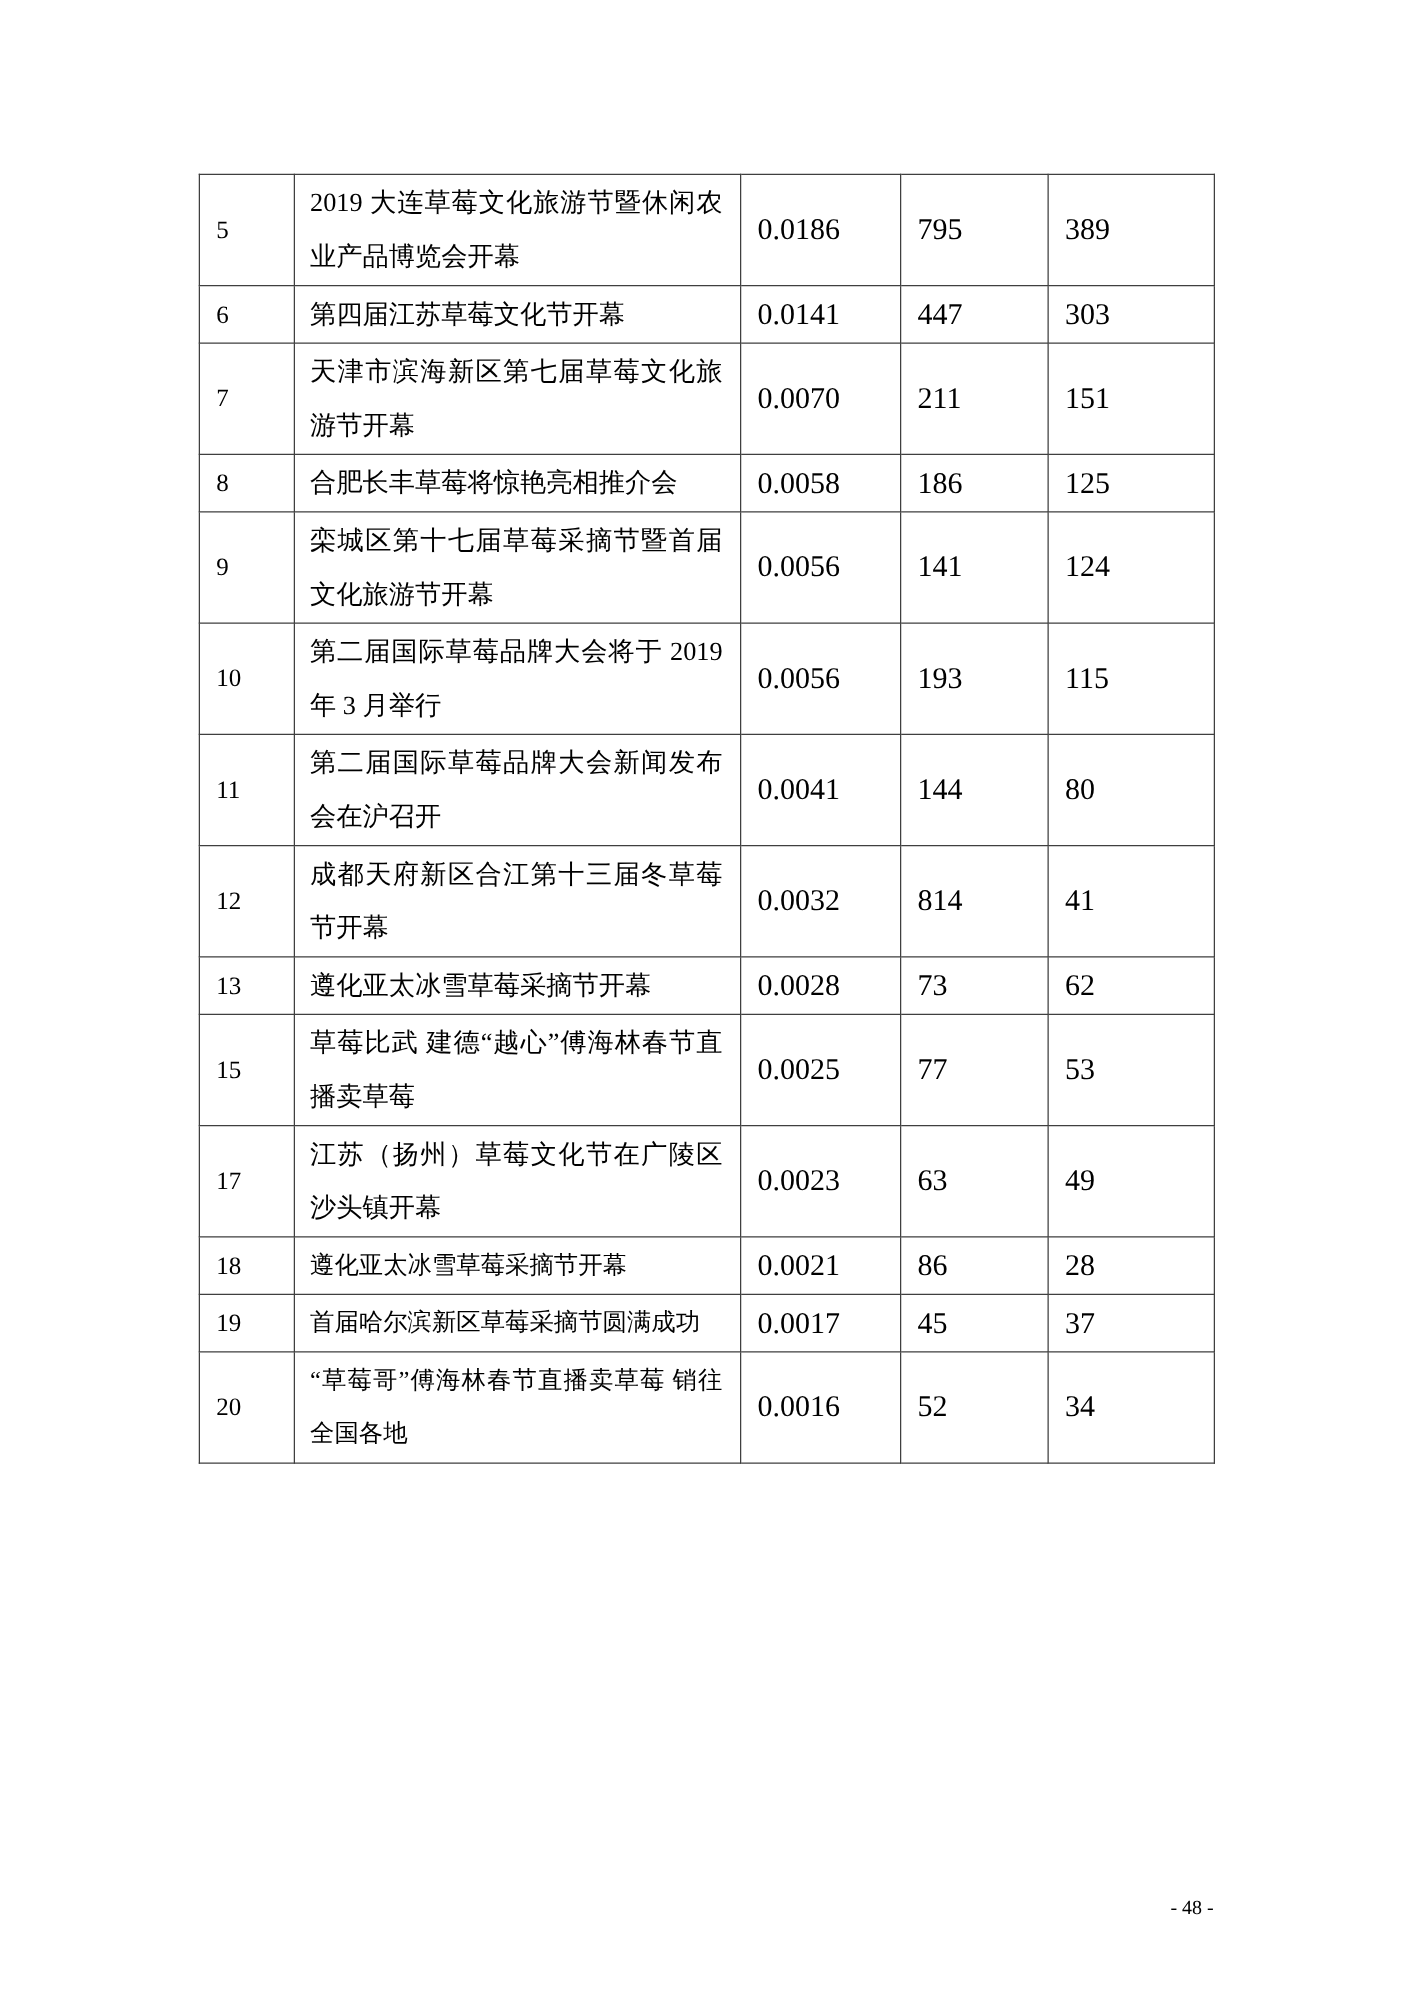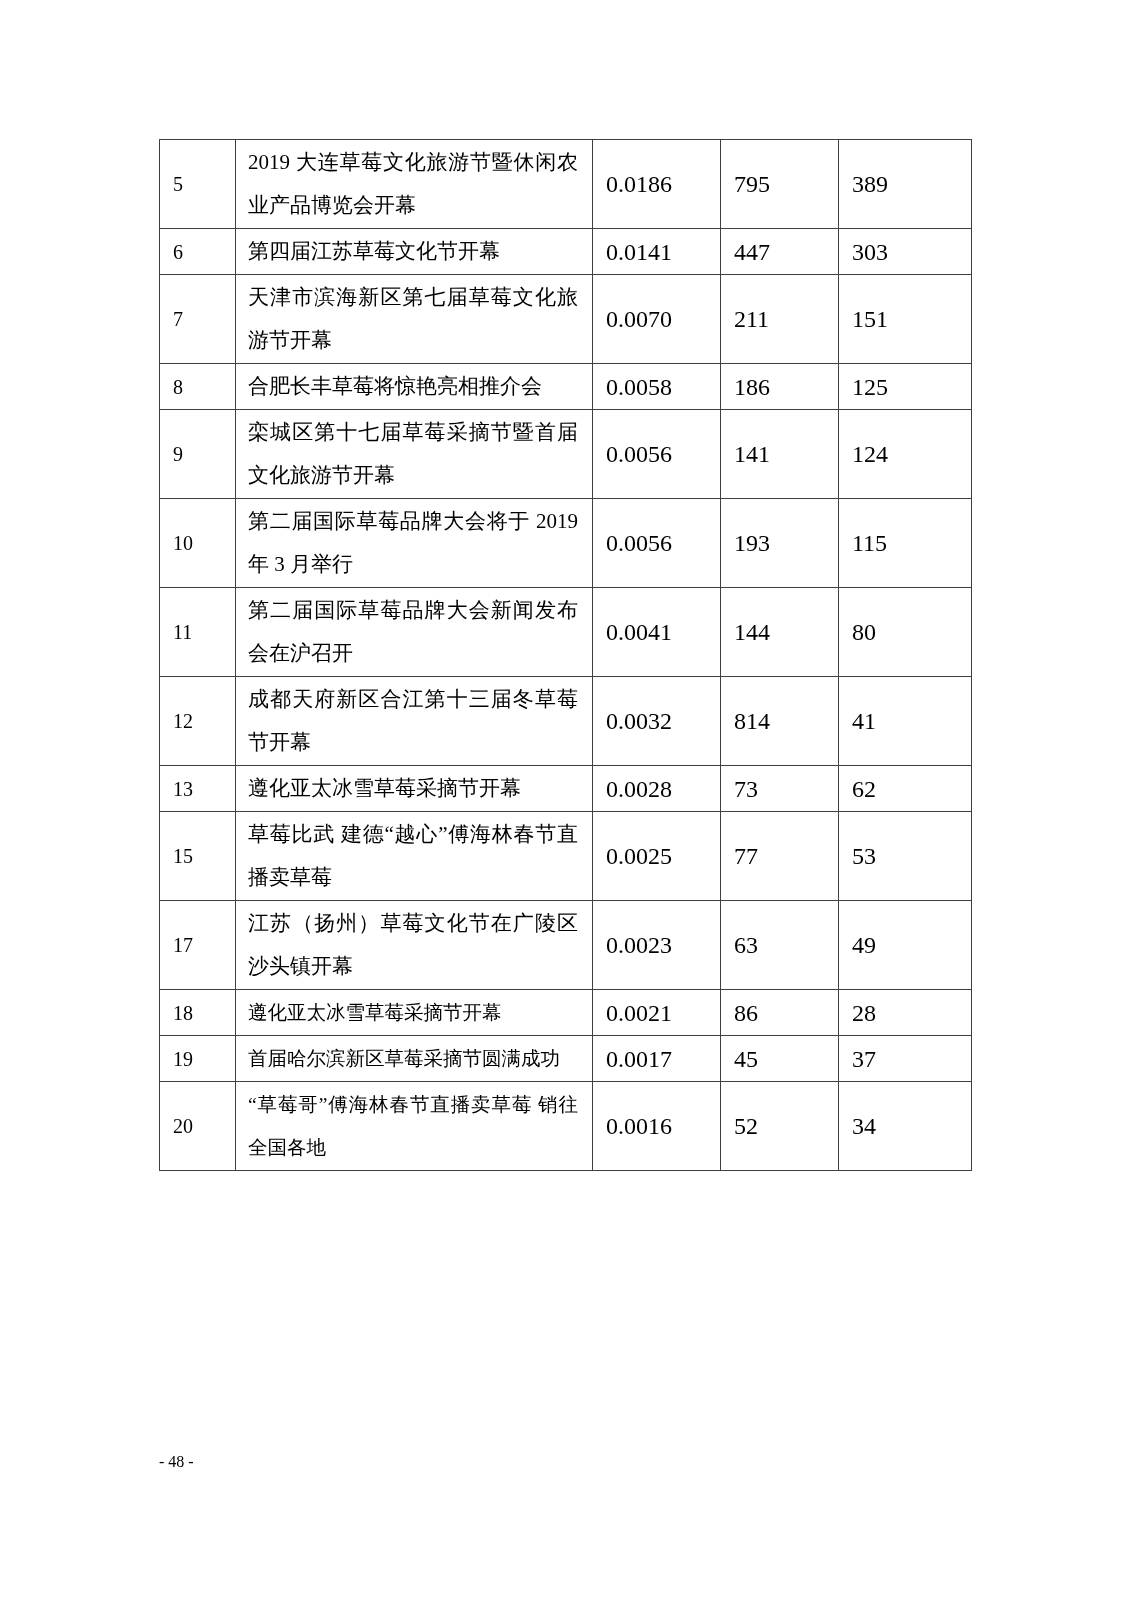--- a/index.html
+++ b/index.html
@@ -44,23 +44,23 @@
   }
   tr.small-row td.title-cell {
     font-size: 19.5px;
   }
   tr.thick-top td {
     border-top: 2px solid #5f5f5f;
   }
   .page-footer {
     position: absolute;
     left: 159px;
-    top: 1452px;
+    top: 1517px;
     width: 812px;
-    text-align: left;
+    text-align: right;
     font-size: 16px;
     line-height: 20px;
   }
 </style>
 </head>
 <body>
 
 <div class="page">
 
   <table class="news-table">

